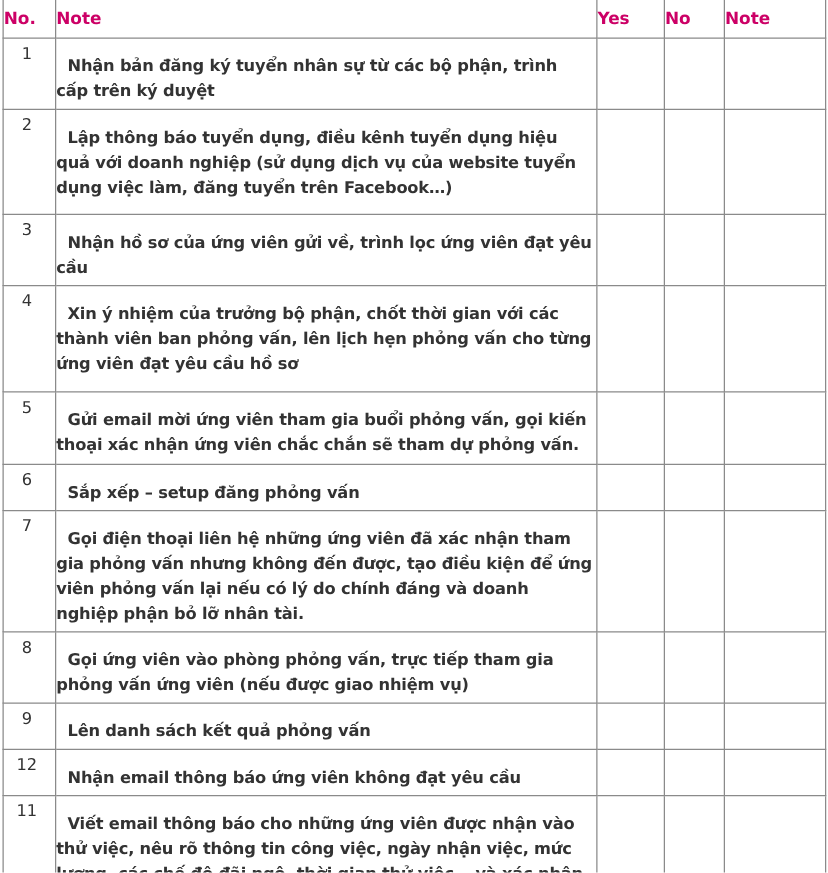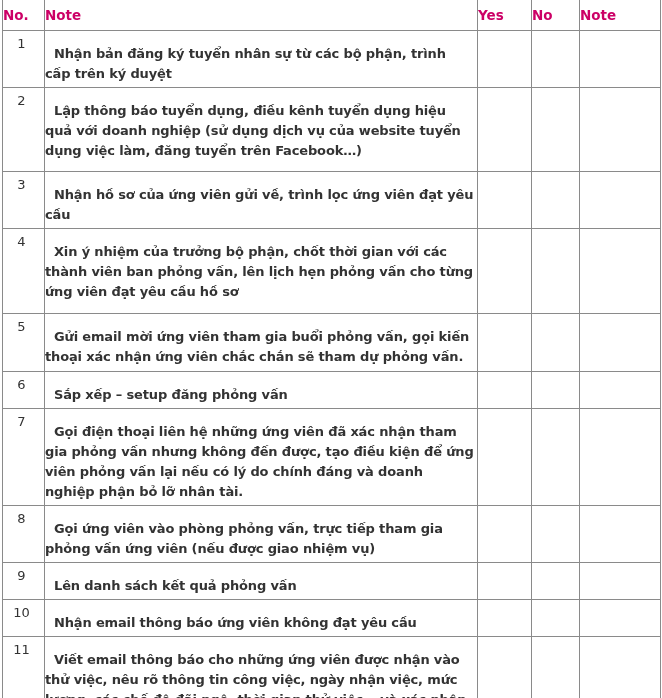--- a/index.html
+++ b/index.html
@@ -138,21 +138,21 @@
         <td class="check"></td>
       </tr>
       <tr style="height: 31px;">
         <td class="no">9</td>
         <td class="item">Lên danh sách kết quả phỏng vấn</td>
         <td class="check"></td>
         <td class="check"></td>
         <td class="check"></td>
       </tr>
       <tr style="height: 31px;">
-        <td class="no">10</td>
+        <td class="no">12</td>
         <td class="item">Nhận email thông báo ứng viên không đạt yêu cầu</td>
         <td class="check"></td>
         <td class="check"></td>
         <td class="check"></td>
       </tr>
       <tr style="height: 113px;">
         <td class="no">11</td>
         <td class="item">Viết email thông báo cho những ứng viên được nhận vào thử việc, nêu rõ thông tin công việc, ngày nhận việc, mức lương, các chế độ đãi ngộ, thời gian thử việc… và xác nhận chắc chắn ứng viên sẽ đến nhận việc.</td>
         <td class="check"></td>
         <td class="check"></td>

